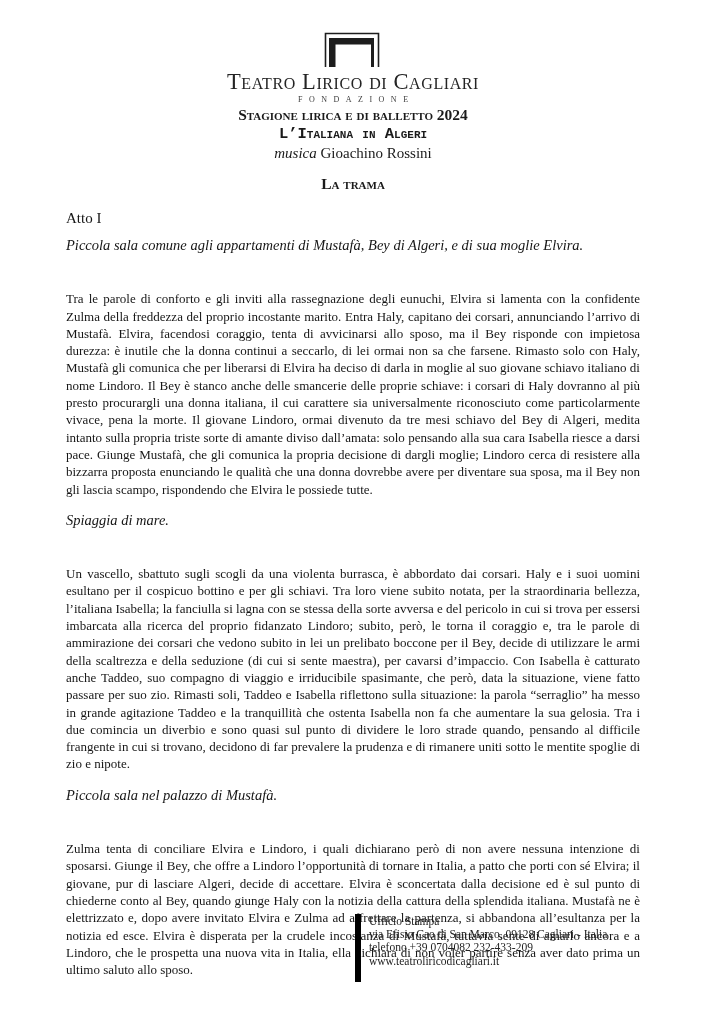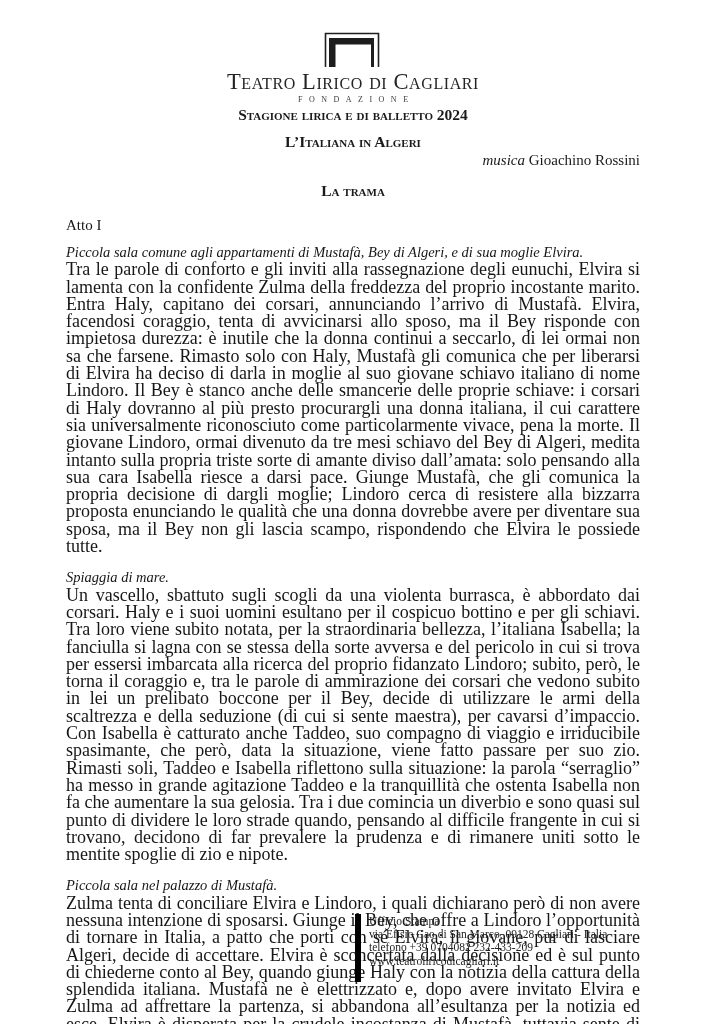--- a/index.html
+++ b/index.html
@@ -22,31 +22,31 @@
     font-size:8px; line-height:10px; letter-spacing:6.5px;
     color:#3a3a3a; margin-top:1px; text-indent:6.5px;
   }
 
   
   .center-head {
     text-align:center; font-weight:bold; font-variant:small-caps;
     font-size:15.5px; line-height:19px; color:#1a1a1a;
   }
   .season { }
-  .opera  { margin-top:8px; }
-  .composer-line { text-align:right; font-size:15px; line-height:18px; color:#1a1a1a; }
+  .opera  { margin-top:1px;font-family:Liberation Mono, monospace; }
+  .composer-line { text-align:center; font-size:15px; line-height:18px; color:#1a1a1a; }
   .composer-line .it { font-style:italic; }
   .trama { margin-top:12px; }
 
   
   .act { font-size:15px; line-height:18px; font-weight:normal; margin-top:16px; }
   .scene-block { margin-top:14px; }
   .scene-block.first { margin-top:10px; }
   .scene { font-style:italic; font-size:14.5px; line-height:17.3px; }
-  .body-text { font-size:18px; line-height:17.3px; text-align:justify; }
+  .body-text { font-size:13px; line-height:17.3px; text-align:justify;margin-top:36px; }
 
   
   .press-footer {
     position:absolute; left:355px; top:914px;
     border-left:6px solid #000000;
     padding:1px 0 14px 8px;
     font-size:11.5px; line-height:13.2px; color:#222;
   }
 </style>
 </head>

